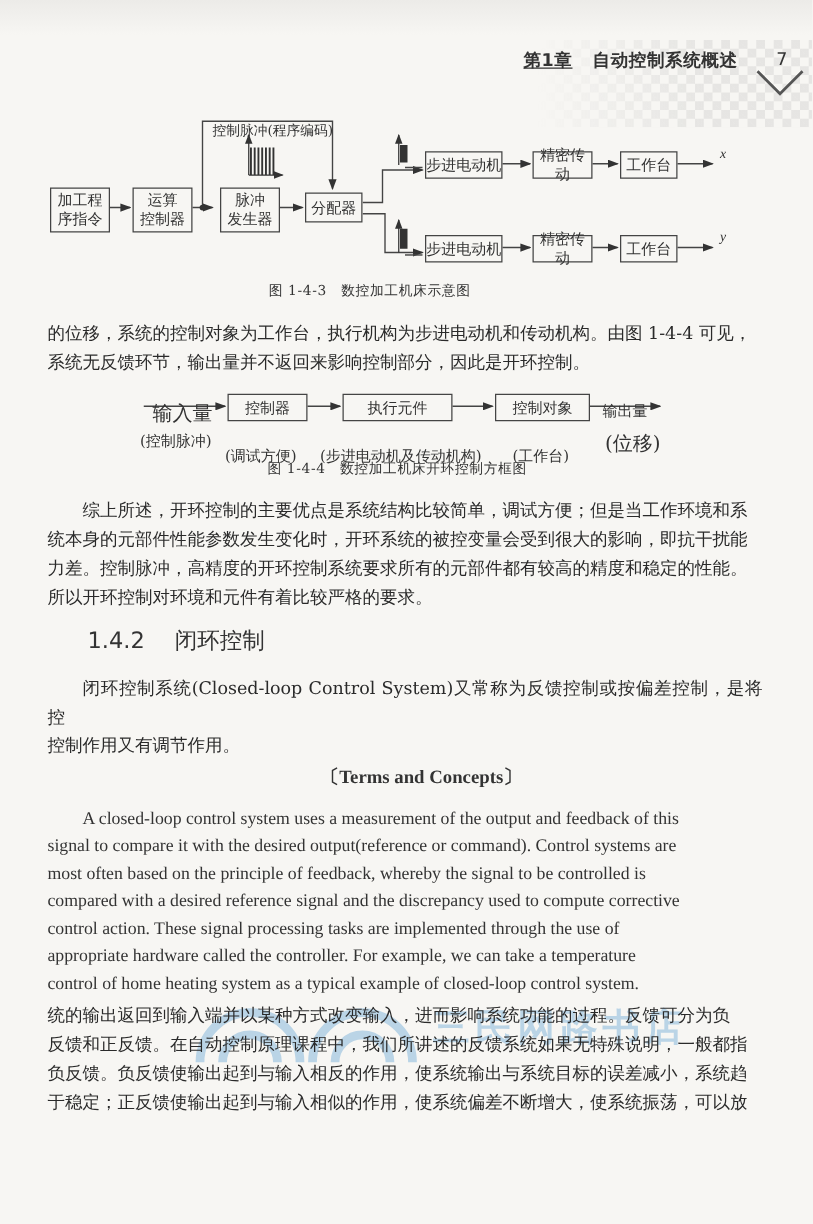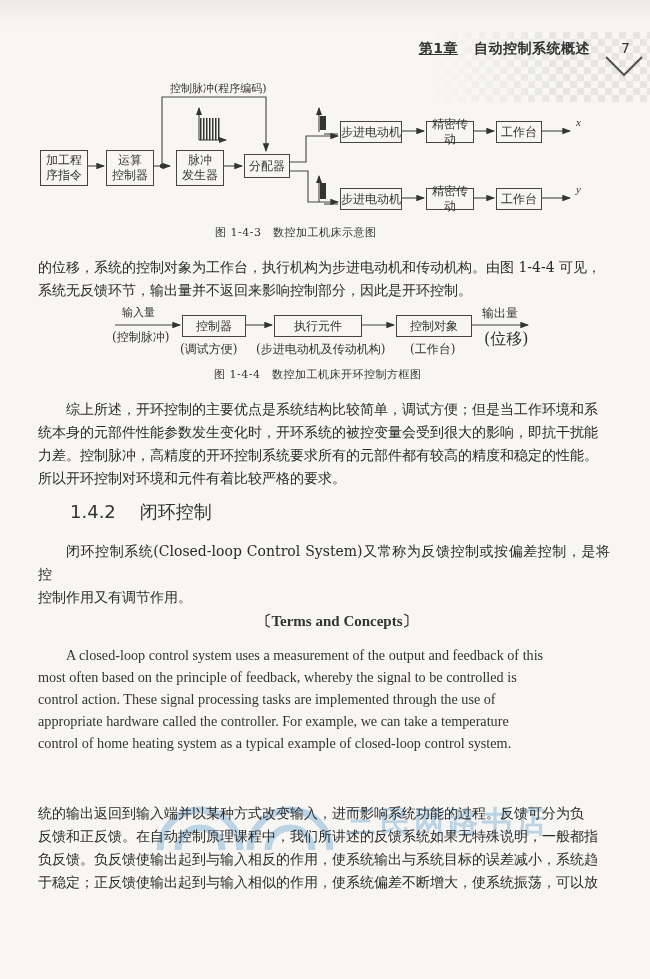--- a/index.html
+++ b/index.html
@@ -42,21 +42,21 @@
   }
 
   
   .fig143 { position: absolute; left: 30px; top: 78px; width: 580px; height: 170px; }
   .box {
     position: absolute; border: 1.2px solid #444; background: #f7f6f3;
     font-size: 12px; display: flex; align-items: center; justify-content: center;
     text-align: center; line-height: 15px; color: #333;
   }
   .fig-label {
-    position: absolute; font-size: 11px; color: #333;
+    position: absolute; font-size: 11px; color: #333; margin-top: 16px;
   }
   .caption {
     position: absolute; font-size: 11px; color: #333; letter-spacing: 0.5px;
   }
 
   
   .para {
     position: absolute; left: 38px; width: 572px;
     font-size: 14px; line-height: 23px; color: #2a2a2a;
     text-align: justify;
@@ -194,21 +194,21 @@
         <path d="M0,0 L8,3 L0,6 z" fill="#333"></path>
       </marker>
     </defs>
     <g stroke="#444" stroke-width="1.1">
       <line x1="5" y1="20" x2="70" y2="20" marker-end="url(#ar2)"></line>
       <line x1="134" y1="20" x2="162" y2="20" marker-end="url(#ar2)"></line>
       <line x1="250" y1="20" x2="284" y2="20" marker-end="url(#ar2)"></line>
       <line x1="360" y1="20" x2="418" y2="20" marker-end="url(#ar2)"></line>
     </g>
   </svg>
-  <div class="fig-label" style="left:12px;top:0px;font-size:11px;">输入量</div>
+  <div class="fig-label" style="left:12px;top:0px;font-size:16px;">输入量</div>
   <div class="fig-label" style="left:2px;top:24px;font-size:12px;">(控制脉冲)</div>
   <div class="box" style="left:72px;top:10px;width:62px;height:20px;">控制器</div>
   <div class="fig-label" style="left:70px;top:36px;font-size:12px;">(调试方便)</div>
   <div class="box" style="left:164px;top:10px;width:86px;height:20px;">执行元件</div>
   <div class="fig-label" style="left:146px;top:36px;font-size:12px;">(步进电动机及传动机构)</div>
   <div class="box" style="left:286px;top:10px;width:74px;height:20px;">控制对象</div>
   <div class="fig-label" style="left:300px;top:36px;font-size:12px;">(工作台)</div>
   <div class="fig-label" style="left:372px;top:0px;font-size:12px;">输出量</div>
   <div class="fig-label" style="left:374px;top:24px;font-size:16px;">(位移)</div>
   <div class="caption" style="left:104px;top:62px;">图 1-4-4　数控加工机床开环控制方框图</div>
@@ -226,21 +226,23 @@
 </div>
 
 <div class="para" style="top:540px;">
   <div style="text-indent:28px">闭环控制系统(Closed-loop Control System)又常称为反馈控制或按偏差控制，是将控</div>
   <div>控制作用又有调节作用。</div>
 </div>
 
 <div class="terms-title">〔Terms and Concepts〕</div>
 <div class="eng" style="top:644px;">
   <div style="text-indent:28px">A closed-loop control system uses a measurement of the output and feedback of this</div>
+  <div>signal to compare it with the desired output(reference or command).  Control systems are</div>
   <div>most often based on the principle of feedback,  whereby the signal to be controlled is</div>
+  <div>compared with a desired reference signal and the discrepancy used to compute corrective</div>
   <div>control action.  These signal processing tasks are implemented through the use of</div>
   <div>appropriate hardware called the controller.  For example,  we can take a temperature</div>
   <div>control of home heating system as a typical example of closed-loop control system.</div>
 </div>
 
 <svg class="wm-arcs" viewBox="0 0 200 60">
   <g fill="none" stroke="rgba(110,170,215,0.45)" stroke-width="7">
     <path d="M10,60 A40,40 0 0 1 90,60"></path>
     <path d="M28,60 A22,22 0 0 1 72,60"></path>
     <path d="M100,60 A40,40 0 0 1 180,60"></path>

